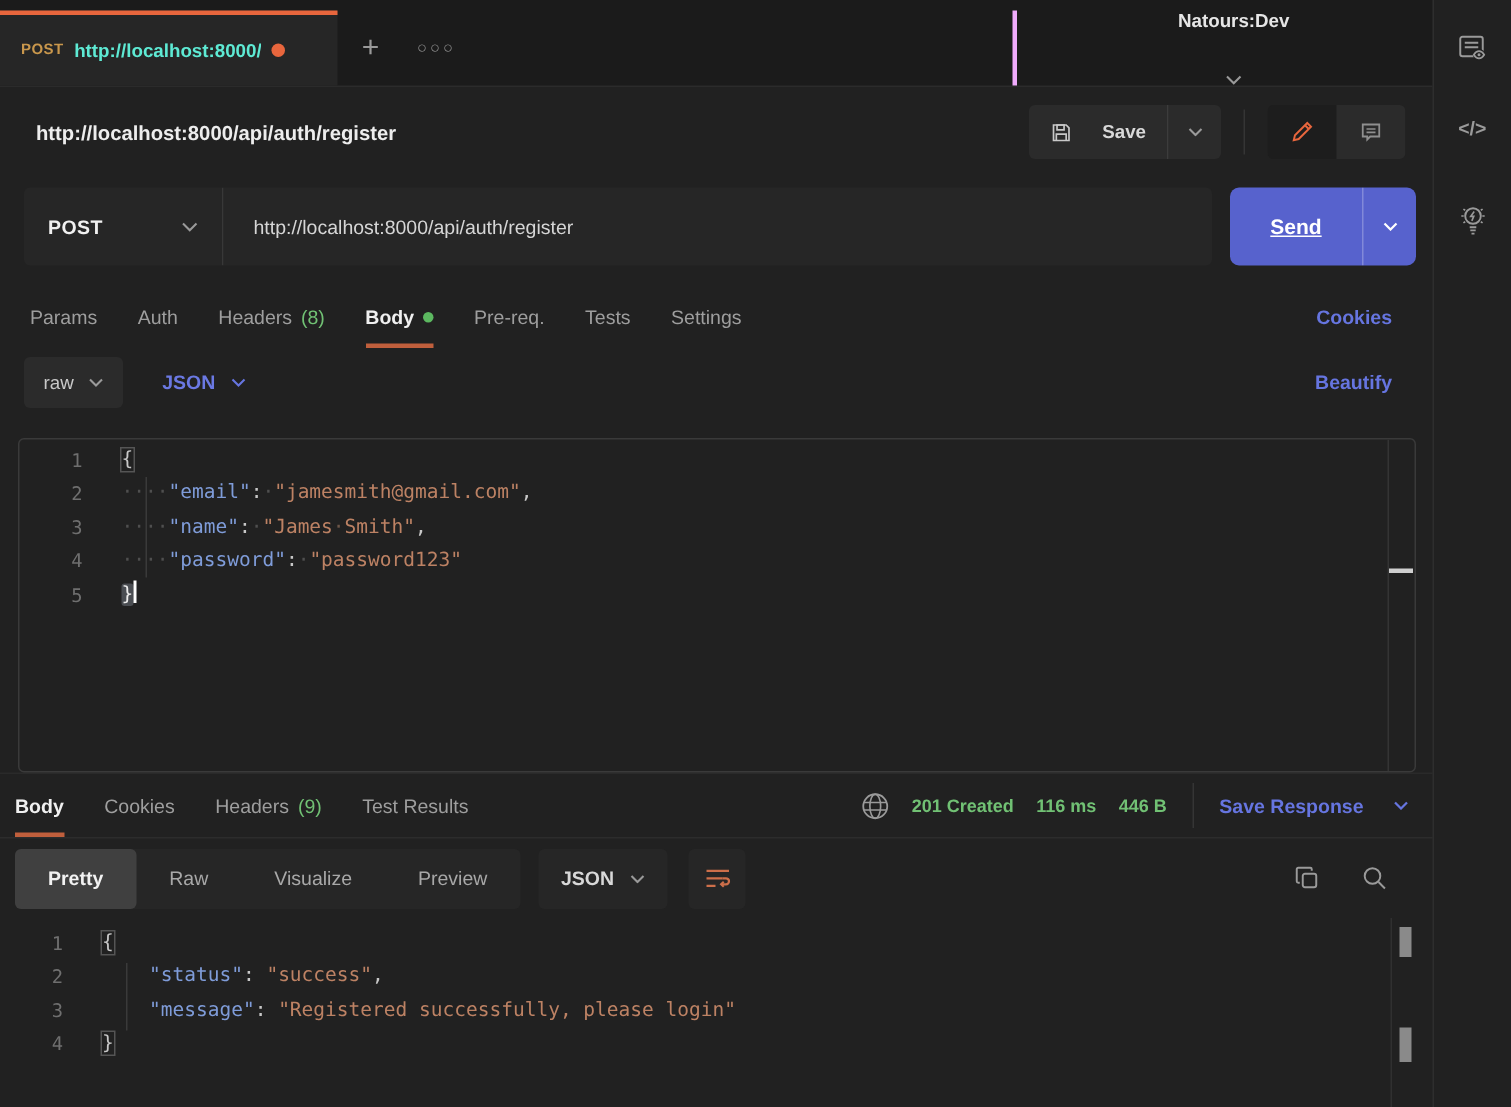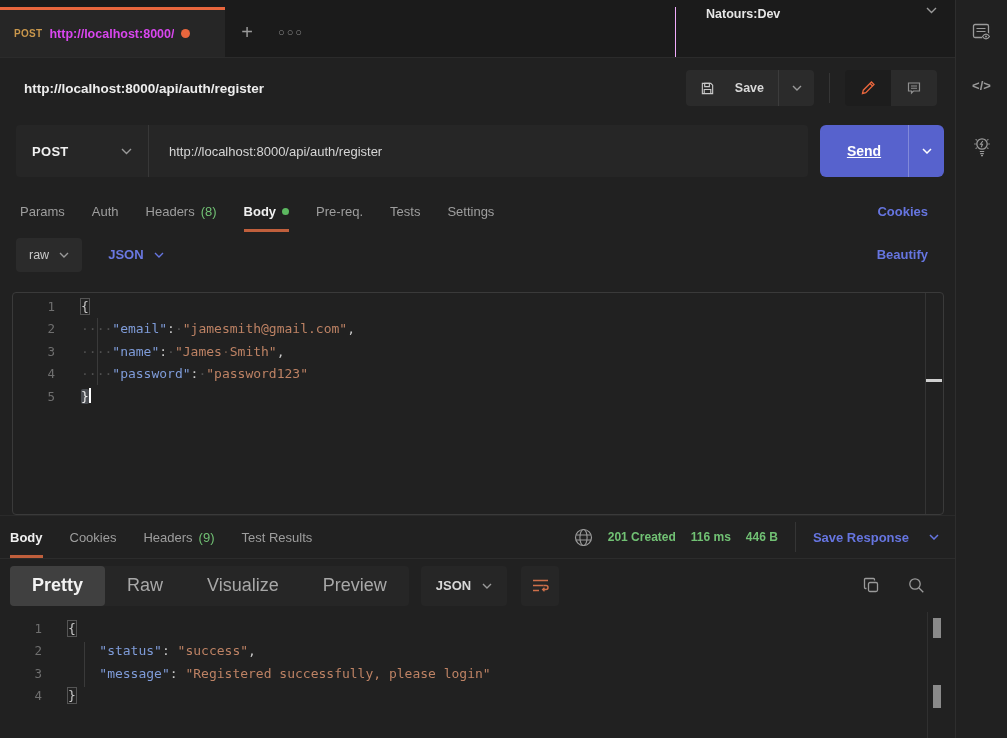--- a/index.html
+++ b/index.html
@@ -8,28 +8,28 @@
   .app { display:flex; width:1007px; height:738px; }
   .main { width:955px; display:flex; flex-direction:column; }
   .rail { width:52px; border-left:1px solid #2e2e2e; position:relative; color:#9a9a9a; }
   .rail .ric { position:absolute; left:50%; transform:translateX(-50%); }
 
   
   .tabbar { height:58px; background:#1b1b1b; display:flex; align-items:flex-end; border-bottom:1px solid #2b2b2b; }
   .tab { width:225px; height:50px; background:#262626; border-top:3px solid #e8663d;
     display:flex; align-items:center; padding:0 10px 0 14px; gap:7px; }
   .tab-method { font-size:10px; font-weight:bold; color:#c9974c; letter-spacing:.3px; }
-  .tab-title { font-size:12.5px; color:#d946ef; font-weight:bold; white-space:nowrap; overflow:hidden; }
+  .tab-title { font-size:12.5px; color:#5eead4; font-weight:bold; white-space:nowrap; overflow:hidden; }
   .tab-dot { width:9px; height:9px; border-radius:50%; background:#e8663d; flex:none; }
   .strip-btn { height:50px; width:44px; display:flex; align-items:center; justify-content:center; color:#9a9a9a; }
   .plus { font-size:20px; font-weight:300; }
   .dots3 { font-size:11px; letter-spacing:2px; color:#8a8a8a; }
   .strip-spacer { flex:1; height:50px; }
-  .env { width:280px; height:50px; border-left:1px solid #f0abfc; display:flex; 
-    padding:0 18px 0 30px; }
+  .env { width:280px; height:50px; border-left:3px solid #f0abfc; display:flex; align-items:center;
+    padding:0 18px 0 30px;flex-direction:column; }
   .env-name { font-size:12.5px; font-weight:bold; color:#e6e6e6; flex:1; }
 
   
   .title-row { height:60px; display:flex; align-items:center; padding:0 18px 0 24px; }
   .req-title { font-size:13.5px; font-weight:bold; color:#ededed; }
   .title-right { margin-left:auto; display:flex; align-items:center; }
   .btn-save { height:36px; background:#2b2b2b; border-radius:4px 0 0 4px; display:flex; align-items:center;
     gap:20px; padding:0 14px; color:#d8d8d8; font-size:12.5px; font-weight:bold; }
   .btn-save-chev { height:36px; width:36px; background:#2b2b2b; border-radius:0 4px 4px 0;
     border-left:1px solid #3c3c3c; display:flex; align-items:center; justify-content:center; color:#9a9a9a; }
@@ -88,21 +88,21 @@
   .overview { position:absolute; top:0; right:0; width:18px; height:100%; border-left:1px solid #343434; }
   .cursor-mark { position:absolute; right:1px; top:86px; width:16px; height:3px; background:#cfcfcf; }
 
   
   .resp-tabs { height:43px; border-top:1px solid #2a2a2a; display:flex; align-items:stretch; padding:0 16px 0 10px; }
   .resp-meta { margin-left:auto; display:flex; align-items:center; gap:15px; }
   .meta-green { color:#71c174; font-size:12px; font-weight:bold; }
   .save-resp { display:flex; align-items:center; gap:20px; color:#6675e0; font-size:13px; font-weight:bold; }
   .resp-controls { height:54px; border-top:1px solid #2c2c2c; display:flex; align-items:center; padding:0 30px 0 10px; }
   .seg { background:#262626; border-radius:4px; height:40px; display:flex; align-items:stretch; }
-  .seg-item { display:flex; align-items:center; padding:0 22px; font-size:18px; color:#a8a8a8; border-radius:4px; }
+  .seg-item { display:flex; align-items:center; padding:0 22px; font-size:13px; color:#a8a8a8; border-radius:4px; }
   .seg-item.active { background:#404040; color:#f2f2f2; font-weight:bold; }
   .resp-dd { margin-left:12px; height:40px; background:#262626; border-radius:4px; display:flex;
     align-items:center; gap:11px; padding:0 15px; color:#d8d8d8; font-size:13px; font-weight:bold; }
   .wrap-btn { margin-left:14px; height:40px; width:38px; background:#262626; border-radius:4px;
     display:flex; align-items:center; justify-content:center; color:#cd6f4a; }
   .resp-icons { margin-left:auto; display:flex; align-items:center; gap:28px; color:#9a9a9a; }
   .resp-editor { position:relative; flex:1; padding-top:6px; overflow:hidden; }
   .track { position:absolute; top:0; right:27px; width:1px; height:100%; background:#303030; }
   .thumb { position:absolute; right:14px; width:8px; background:#8a8a8a; }
   .chev { color:#9a9a9a; display:flex; }

